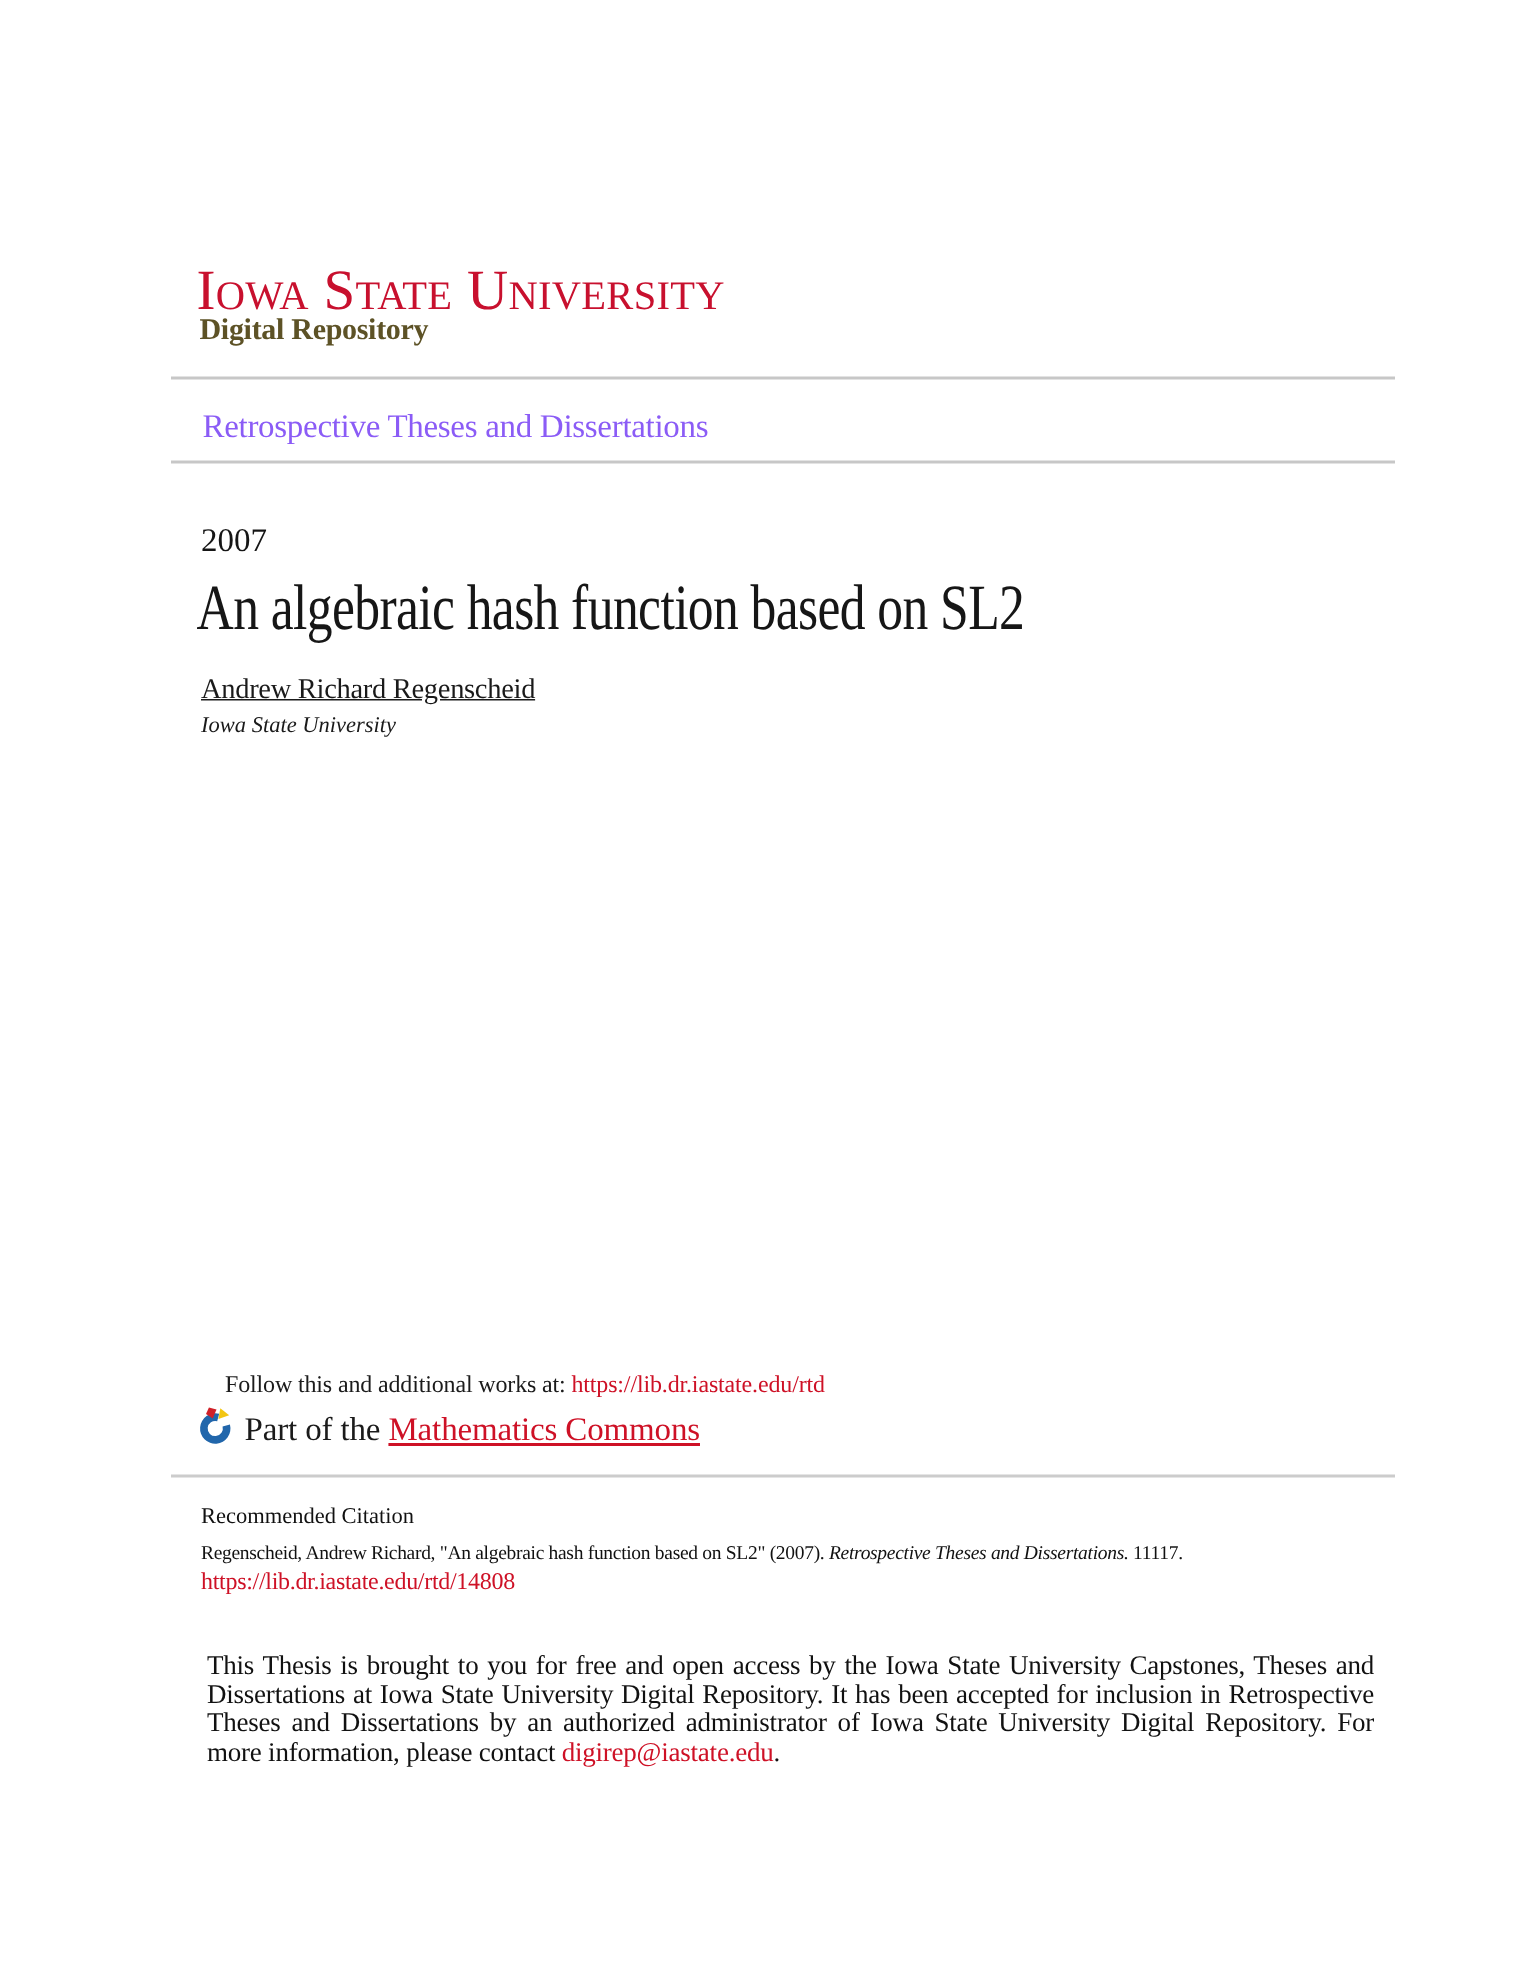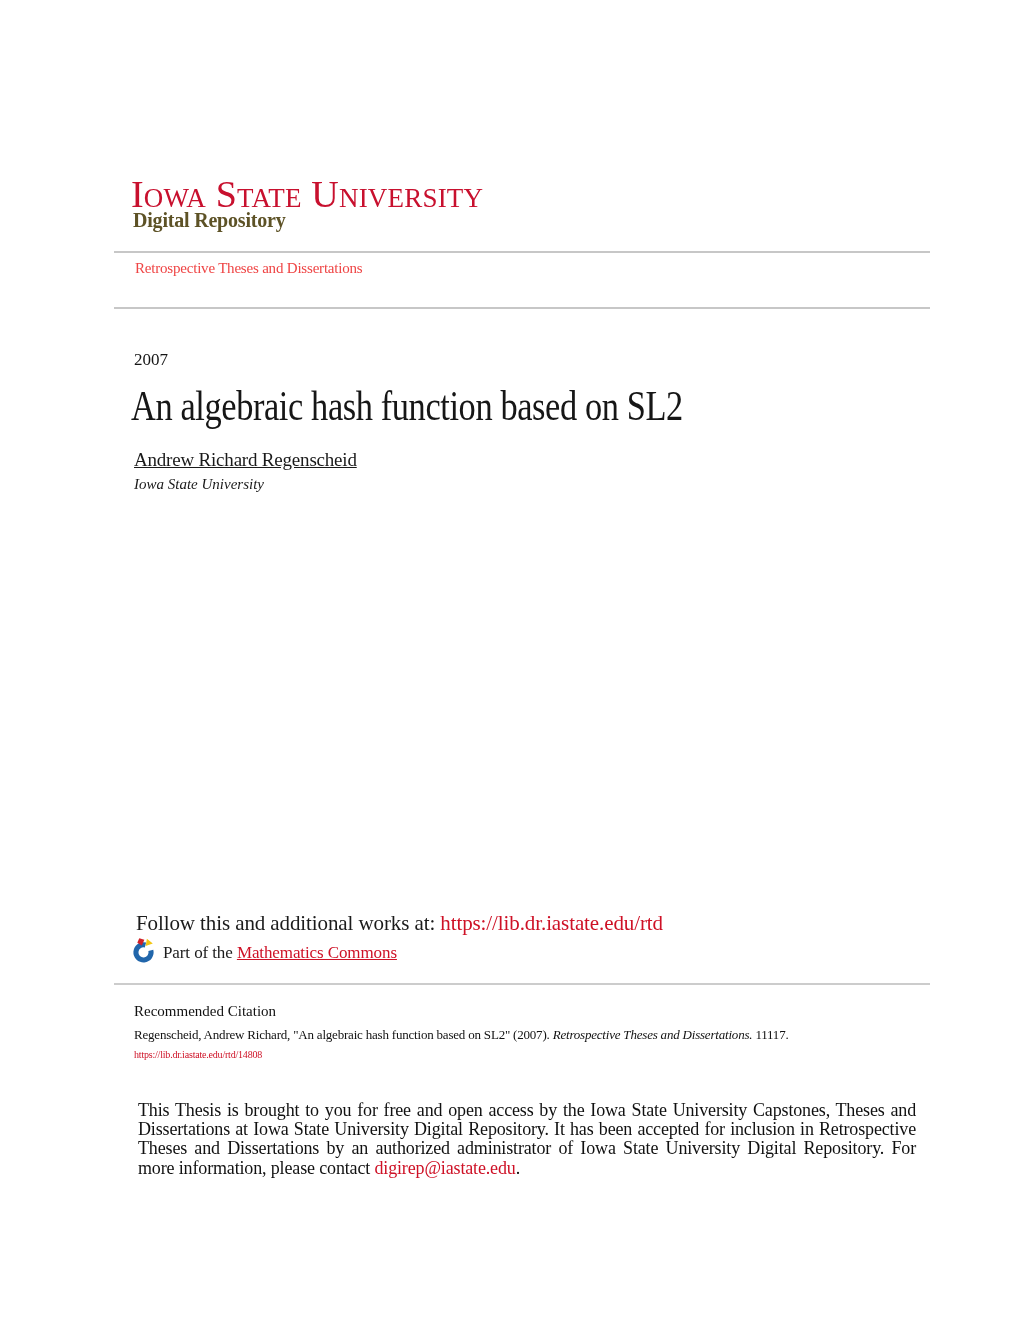--- a/index.html
+++ b/index.html
@@ -37,69 +37,69 @@
   }
 
   
   .rule { height: 2px; background: #c7c7c7; left: 114px; width: 816px; }
   .rule-1 { top: 251px; }
   .rule-2 { top: 307px; }
   .rule-3 { top: 983px; background: #cccccc; }
 
   
   .series-left {
-    left: 135px; top: 256px;
-    font-size: 15px; line-height: 24px;
+    left: 135px; top: 272px;
+    font-size: 22px; line-height: 24px;
     letter-spacing: -0.2px;
-    color: #ef4444;
+    color: #8b5cf6;
     text-decoration: none;
     white-space: nowrap;
   }
   .series-right {
     top: 253px; right: 100px;
     width: 362px;
     font-size: 17px; line-height: 25px;
     letter-spacing: -0.2px;
     color: #C8102E;
     text-decoration: none;
     text-align: right;
   }
 
   
-  .year { left: 134px; top: 349px; font-size: 17px; line-height: 22px; color: #151515; }
+  .year { left: 134px; top: 349px; font-size: 22px; line-height: 22px; color: #151515; }
   .title {
     left: 131px; top: 381px;
     font-size: 43px; line-height: 50px;
     letter-spacing: -0.5px;
     transform: scaleX(0.80);
     transform-origin: 0 0;
     white-space: nowrap;
     color: #161616;
   }
   .author { left: 134px; top: 447px; font-size: 19px; line-height: 25px; letter-spacing: -0.2px; color: #1a1a1a; text-decoration: underline; }
   .affiliation { left: 134px; top: 474px; font-size: 15px; line-height: 20px; font-style: italic; color: #1a1a1a; }
 
   
-  .follow-line { left: 136px; top: 912px; font-size: 21px; line-height: 23px; letter-spacing: -0.1px; white-space: nowrap; color: #1b1b1b; }
+  .follow-line { left: 150px; top: 912px; font-size: 16px; line-height: 23px; letter-spacing: -0.1px; white-space: nowrap; color: #1b1b1b; }
   .red-link { color: #CE1126; text-decoration: none; }
   .red-link-underline { color: #CE1126; text-decoration: underline; }
   .dc-icon { left: 130px; top: 938px; width: 27px; height: 27px; }
-  .partof-line { left: 163px; top: 941px; font-size: 17px; line-height: 23px; letter-spacing: -0.1px; white-space: nowrap; color: #1b1b1b; }
+  .partof-line { left: 163px; top: 941px; font-size: 22px; line-height: 23px; letter-spacing: -0.1px; white-space: nowrap; color: #1b1b1b; }
 
   
   .rec-heading { left: 134px; top: 999px; font-size: 15px; line-height: 24px; color: #111111; }
   .citation-body {
     left: 134px; top: 1026px;
     width: 790px;
     font-size: 13px; line-height: 18px;
     letter-spacing: -0.2px;
     color: #111111;
   }
   .citation-body .ital { font-style: italic; }
-  .citation-url { left: 134px; top: 1046px; font-size: 10px; line-height: 18px; letter-spacing: -0.2px; white-space: nowrap; }
+  .citation-url { left: 134px; top: 1046px; font-size: 16px; line-height: 18px; letter-spacing: -0.2px; white-space: nowrap; }
 
   
   .footer-par {
     left: 138px; top: 1101px;
     width: 778px;
     font-size: 18px; line-height: 19.2px;
     letter-spacing: -0.15px;
     text-align: justify;
     color: #111111;
   }

